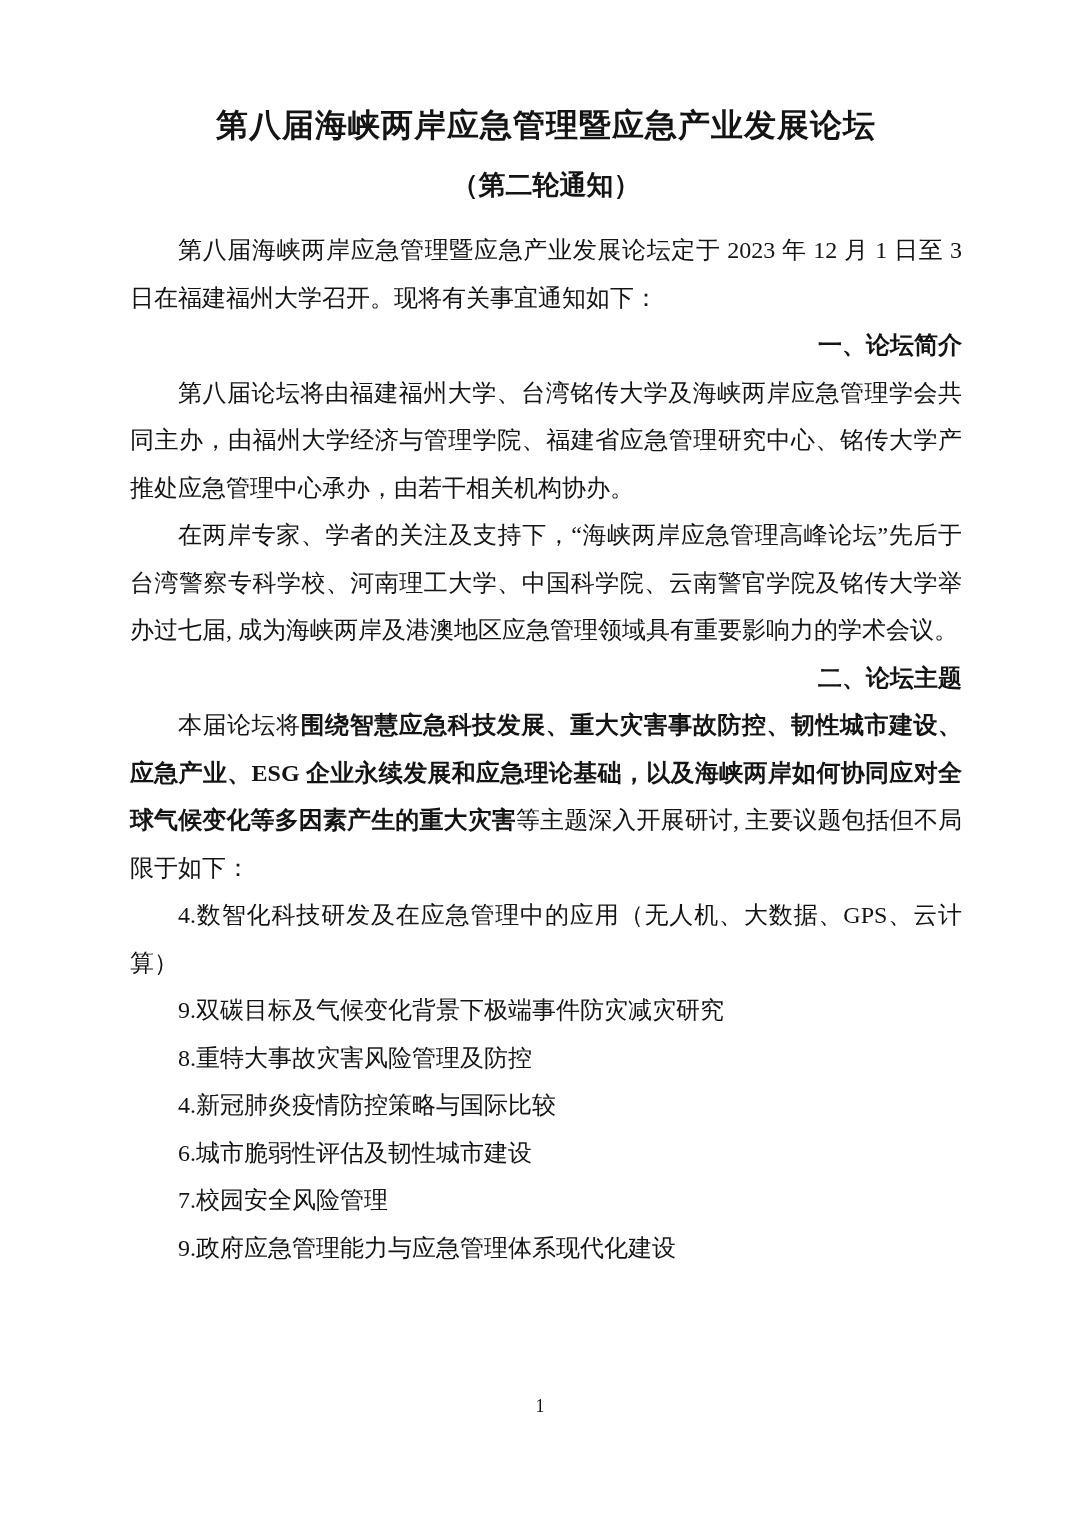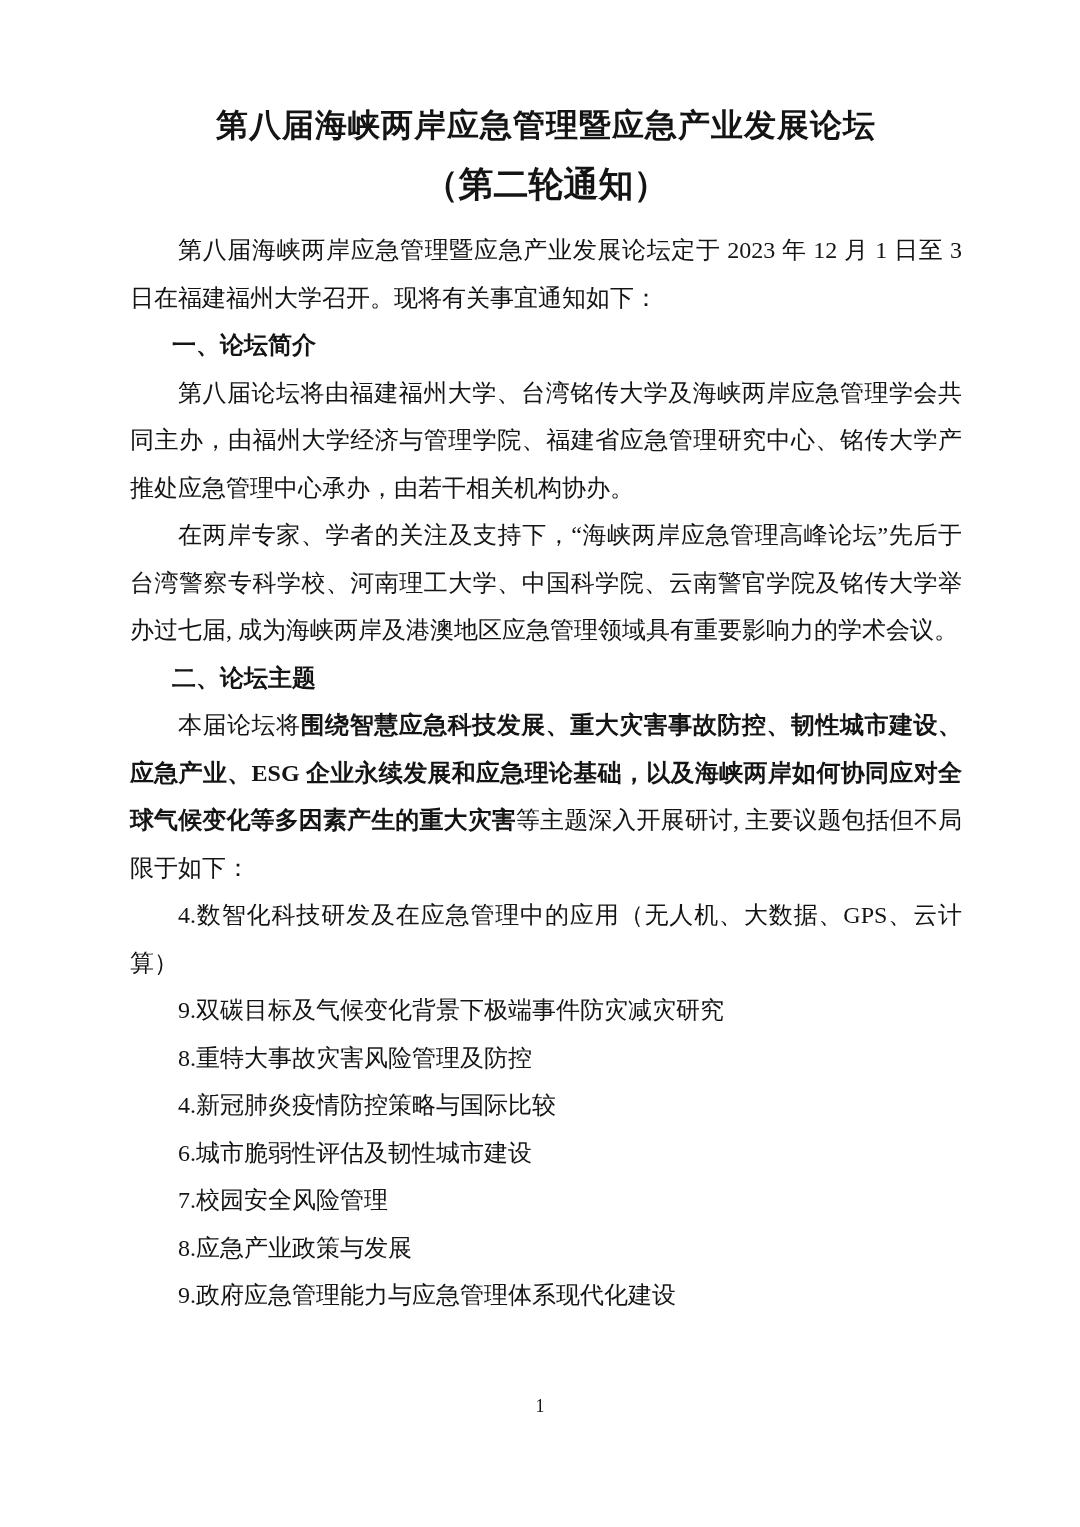--- a/index.html
+++ b/index.html
@@ -21,40 +21,40 @@
   .doc-title {
     margin: 0;
     font-size: 32px;
     line-height: 44px;
     font-weight: 700;
     text-align: center;
     letter-spacing: 1px;
   }
   .doc-subtitle {
     margin: 20px 0 0 0;
-    font-size: 35px;
+    font-size: 27px;
     line-height: 36px;
     font-weight: 700;
     text-align: center;
   }
   .body-text {
     margin-top: 24px;
     font-size: 24px;
     line-height: 47.5px;
   }
   p.para {
     margin: 0;
     text-align: justify;
     text-indent: 48px;
   }
   p.heading {
     margin: 0;
     font-weight: 700;
     text-indent: 42px;
-    text-align: left;
+    text-align: right;
   }
   .b {
     font-weight: 700;
   }
   .page-number {
     position: absolute;
     top: 1394px;
     left: 0;
     width: 1080px;
     text-align: center;
@@ -84,19 +84,18 @@
     <p class="heading">二、论坛主题</p>
 
     <p class="para"><span>本届论坛将</span><span class="b">围绕智慧应急科技发展、重大灾害事故防控、韧性城市建设、应急产业、ESG 企业永续发展和应急理论基础，以及海峡两岸如何协同应对全球气候变化等多因素产生的重大灾害</span><span>等主题深入开展研讨, 主要议题包括但不局限于如下：</span></p>
 
     <p class="para">4.数智化科技研发及在应急管理中的应用（无人机、大数据、GPS、云计算）</p>
     <p class="para">9.双碳目标及气候变化背景下极端事件防灾减灾研究</p>
     <p class="para">8.重特大事故灾害风险管理及防控</p>
     <p class="para">4.新冠肺炎疫情防控策略与国际比较</p>
     <p class="para">6.城市脆弱性评估及韧性城市建设</p>
     <p class="para">7.校园安全风险管理</p>
-    <p class="para">8.应急产业政策与发展</p>
     <p class="para">9.政府应急管理能力与应急管理体系现代化建设</p>
 
   </div>
 </div>
 
 <div class="page-number">1</div>
 
 </body></html>

